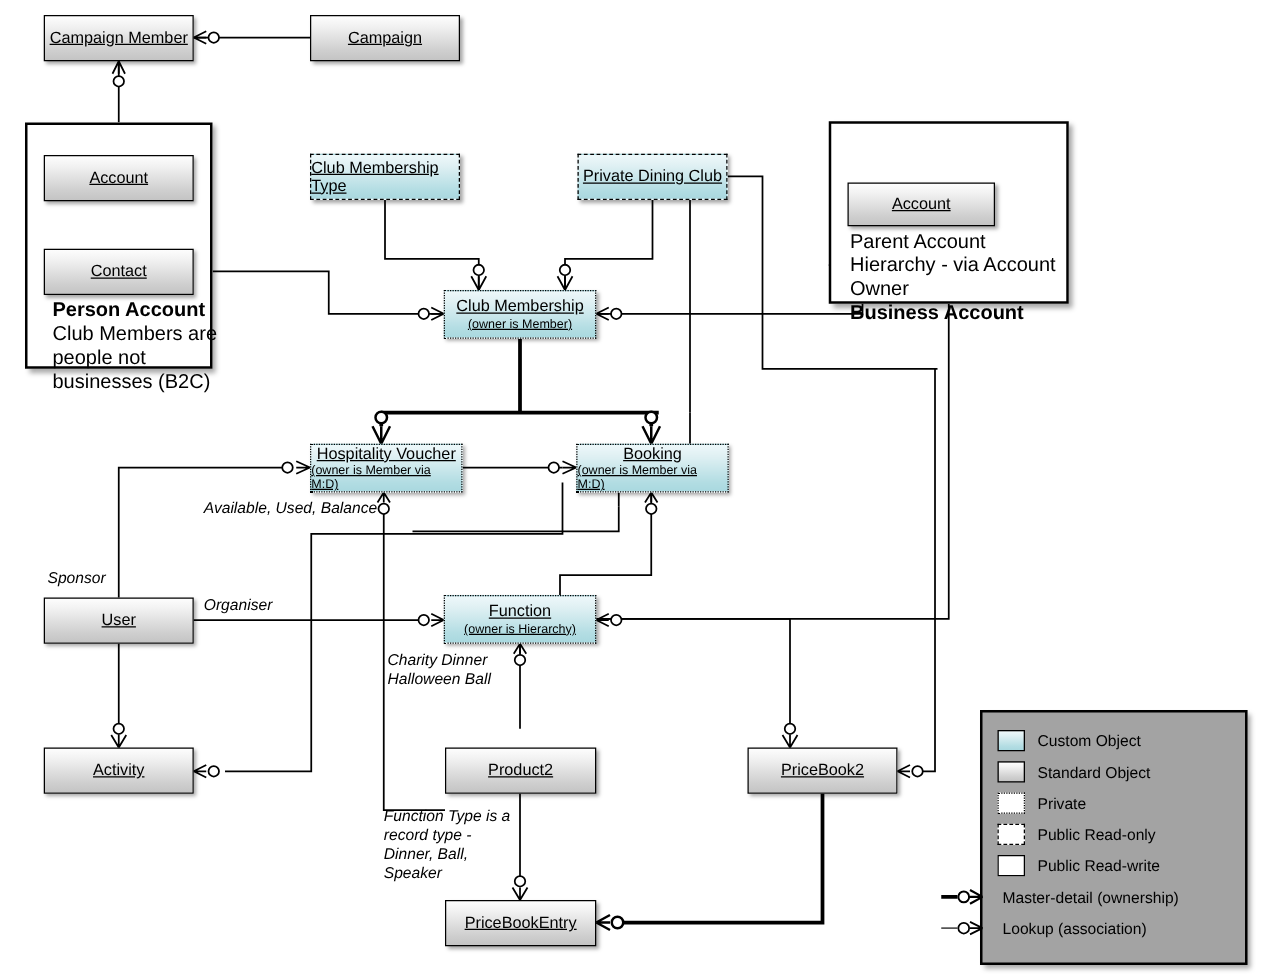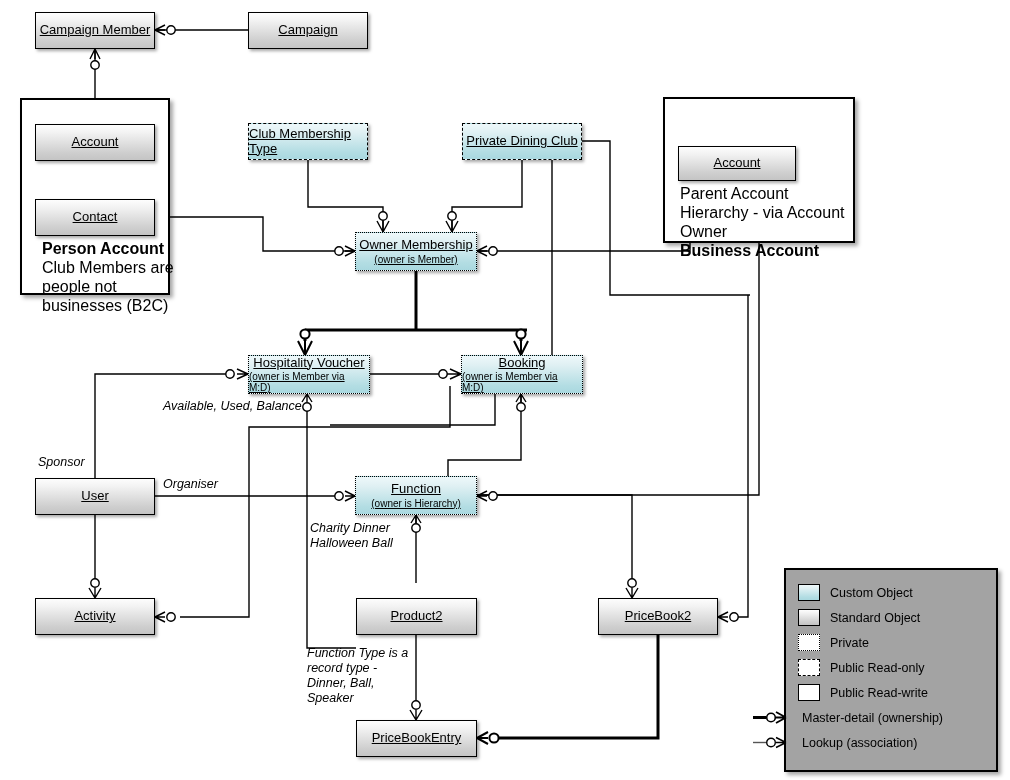--- a/index.html
+++ b/index.html
@@ -267,21 +267,21 @@
 
   <div class="entity cust b-dashed" style="left:462px;top:123px;width:120px;height:37px;">
     <span class="nm">Private Dining Club</span>
   </div>
 
   <div class="entity std b-solid" style="left:678px;top:146px;width:118px;height:35px;">
     <span class="nm">Account</span>
   </div>
 
   <div class="entity cust b-dotted" style="left:355px;top:232px;width:122px;height:39px;">
-    <span class="nm">Owner Membership</span>
+    <span class="nm">Club Membership</span>
     <span class="sub">(owner is Member)</span>
   </div>
 
   <div class="entity cust b-dotted" style="left:248px;top:355px;width:122px;height:39px;">
     <span class="nm">Hospitality Voucher</span>
     <span class="sub">(owner is Member via M:D)</span>
   </div>
 
   <div class="entity cust b-dotted" style="left:461px;top:355px;width:122px;height:39px;">
     <span class="nm">Booking</span>

